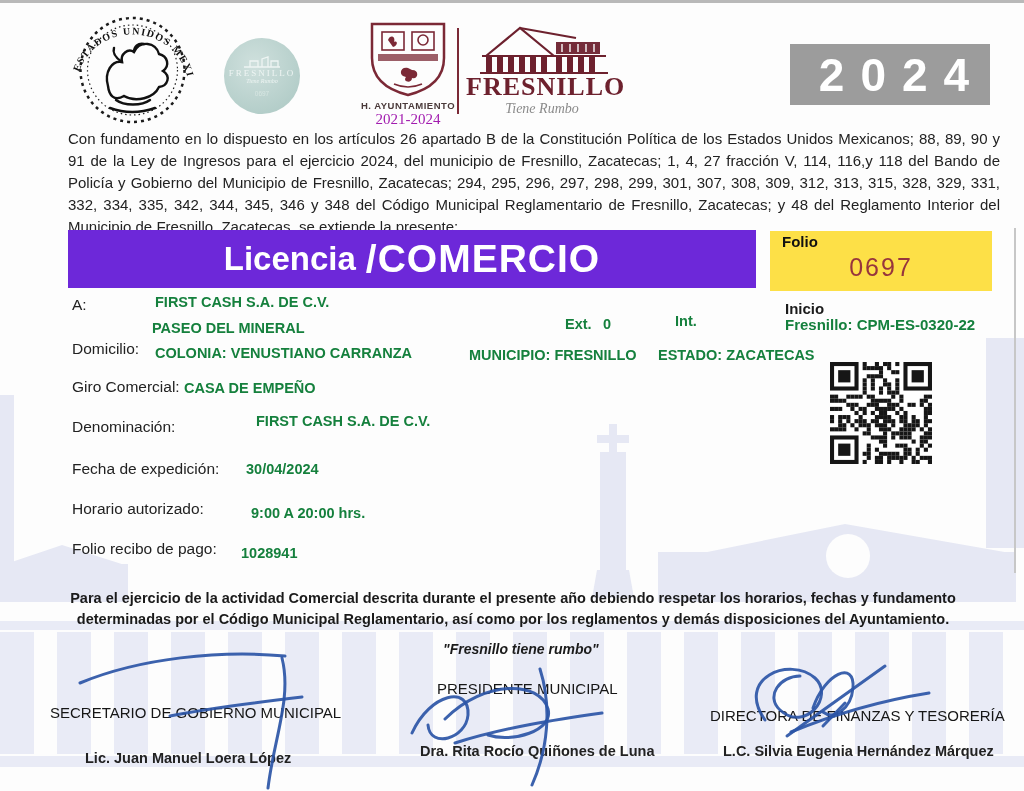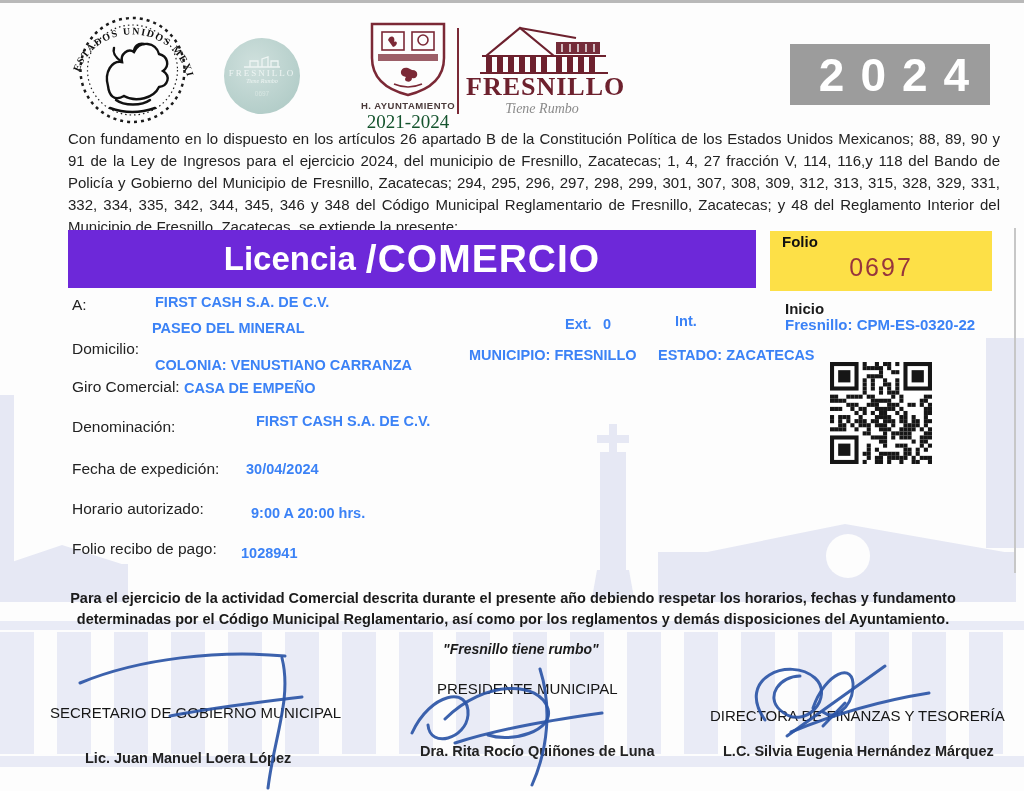--- a/index.html
+++ b/index.html
@@ -20,39 +20,39 @@
     display:flex;align-items:center;justify-content:center;font-size:46px;font-weight:bold;
     letter-spacing:16px;padding-left:24px;box-sizing:border-box;margin-left:25px;}
   .holo{left:224px;top:38px;width:76px;height:76px;border-radius:50%;
     background:radial-gradient(circle at 40% 35%,#cfe0dd,#aac7c2);
     display:flex;flex-direction:column;align-items:center;justify-content:center;color:#eef5f3;}
   .holo .h-name{font-family:"Liberation Serif",serif;font-size:9px;letter-spacing:2px;}
   .holo .h-tag{font-family:"Liberation Serif",serif;font-style:italic;font-size:6px;}
   .holo .h-num{font-size:6.5px;margin-top:6px;color:#d7e6e2;}
   .crest-wrap{left:358px;top:20px;width:100px;text-align:center;}
   .crest-cap1{font-size:9.5px;font-weight:bold;color:#4a3a3a;letter-spacing:.5px;margin-top:2px;}
-  .crest-cap2{font-family:"Liberation Serif",serif;font-size:19px;color:#14532d;}
+  .crest-cap2{font-family:"Liberation Serif",serif;font-size:15px;color:#a21caf;}
   .hdr-divider{left:457px;top:28px;width:2px;height:86px;background:#7b2936;}
   .logo-wrap{left:466px;top:22px;width:152px;text-align:center;color:#6d212e;}
   .logo-name{font-family:"Liberation Serif",serif;font-size:26px;font-weight:bold;letter-spacing:1px;line-height:1;}
   .logo-tag{font-family:"Liberation Serif",serif;font-style:italic;font-size:14px;color:#8a8a8a;margin-top:1px;}
   
   .intro{left:68px;top:128px;width:932px;font-size:15px;line-height:1.47;text-align:justify;color:#222;}
   
   .banner{left:68px;top:230px;width:688px;height:58px;background:#6d28d9;color:#fff;
     display:flex;align-items:center;justify-content:center;gap:10px;}
   .banner .b1{font-size:33px;font-weight:bold;}
   .banner .b2{font-size:39px;font-weight:bold;letter-spacing:1px;}
   .folio-box{left:770px;top:231px;width:222px;height:60px;background:#fde047;}
   .folio-label{position:absolute;left:12px;top:2px;font-size:15px;font-weight:bold;color:#111;}
   .folio-num{position:absolute;left:0;top:22px;width:100%;text-align:center;font-size:25px;
     letter-spacing:2px;color:#97353d;}
   
   .lbl{font-size:15.5px;color:#222;}
-  .val{font-size:14.5px;font-weight:bold;color:#3b82f6;}
+  .val{font-size:14.5px;font-weight:bold;color:#15803d;}
   .inicio{font-size:15px;font-weight:bold;line-height:.85;}
   
   .foot-par{left:52px;top:588px;width:922px;text-align:center;font-size:14.5px;font-weight:bold;
     line-height:1.45;color:#1a1a1a;}
   .motto{font-size:14px;font-weight:bold;font-style:italic;}
   .sig-role{font-size:15px;color:#161616;}
   .sig-name{font-size:14.5px;font-weight:bold;color:#222;}
   .sig-svg{pointer-events:none;z-index:3;}
   .sig-svg path{fill:none;stroke:#2b55a6;stroke-width:3;stroke-linecap:round;opacity:.92;} .z2{z-index:2;}
 </style>
@@ -186,21 +186,21 @@
   <span class="abs z2 val" style="left:565px;top:316px;text-align:center;">Ext.</span>
   <span class="abs z2 val" style="left:603px;top:316px;">0</span>
   <span class="abs z2 val" style="left:675px;top:313px;">Int.</span>
 
   <div class="abs z2" style="left:785px;top:303px;">
     <div class="inicio">Inicio</div>
     <div class="val" style="font-size:15px;"><span>Fresnillo:</span> <span>CPM-ES-0320-22</span></div>
   </div>
 
   <span class="abs z2 lbl" style="left:72px;top:340px;">Domicilio:</span>
-  <span class="abs z2 val" style="left:155px;top:345px;margin-top:12px;">COLONIA: VENUSTIANO CARRANZA</span>
+  <span class="abs z2 val" style="left:155px;top:345px;">COLONIA: VENUSTIANO CARRANZA</span>
   <span class="abs z2 val" style="left:469px;top:347px;">MUNICIPIO: FRESNILLO</span>
   <span class="abs z2 val" style="left:658px;top:347px;">ESTADO: ZACATECAS</span>
 
   <span class="abs z2 lbl" style="left:72px;top:378px;">Giro Comercial:</span>
   <span class="abs z2 val" style="left:184px;top:380px;">CASA DE EMPEÑO</span>
 
   <span class="abs z2 lbl" style="left:72px;top:418px;">Denominación:</span>
   <span class="abs z2 val" style="left:256px;top:413px;">FIRST CASH S.A. DE C.V.</span>
 
   <span class="abs z2 lbl" style="left:72px;top:460px;">Fecha de expedición:</span>

